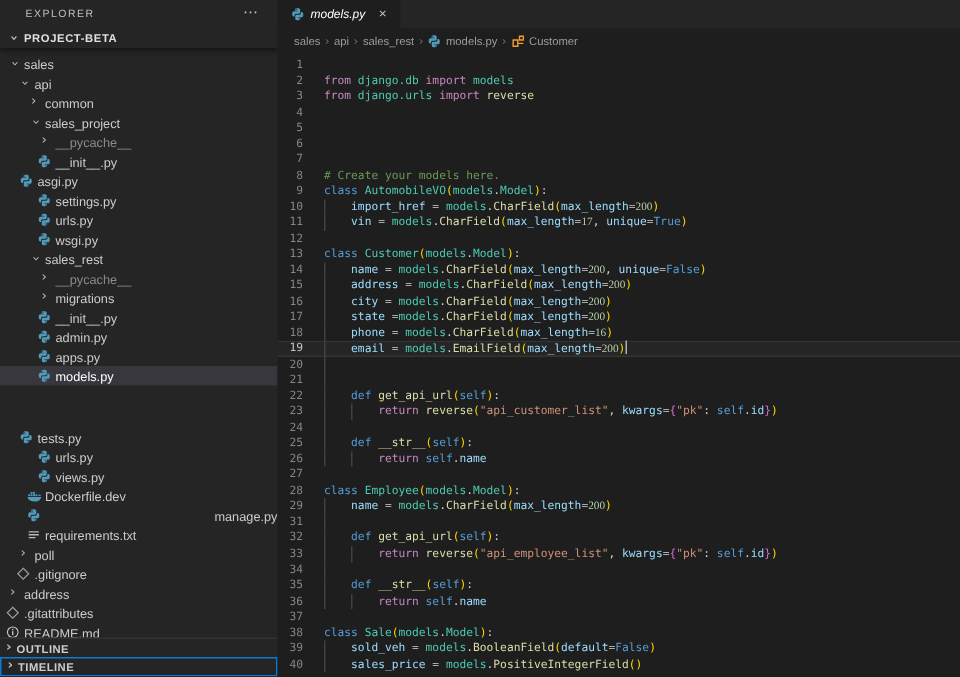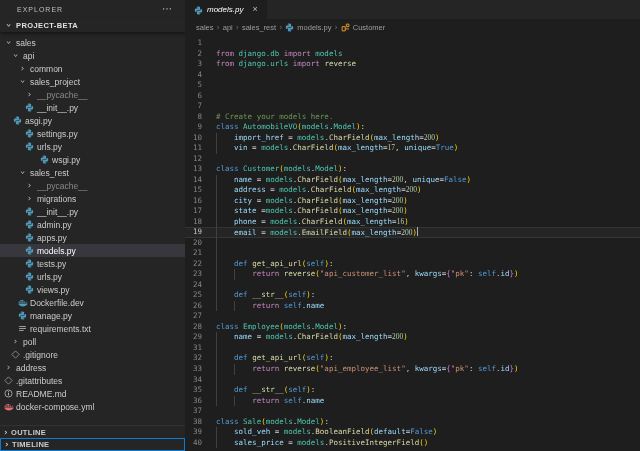--- a/index.html
+++ b/index.html
@@ -140,21 +140,21 @@
           <span class="slot">
             <span style="display: inline-flex;">
               <svg width="9" height="9" viewBox="0 0 16 16">
                 <path fill="#519aba" d="M7.9 1c-3.2 0-3 1.4-3 1.4v1.5h3.1v.5H3.5S1.4 4.2 1.4 7.5c0 3.3 1.8 3.2 1.8 3.2h1.1V9.2s-.1-1.8 1.8-1.8h3.1s1.7 0 1.7-1.7V2.5S11.1 1 7.9 1zM6.2 1.9a.6.6 0 1 1 0 1.2.6.6 0 0 1 0-1.2z"></path>
                 <path fill="#519aba" d="M8.1 15c3.2 0 3-1.4 3-1.4v-1.5H8v-.5h4.5s2.1.2 2.1-3.1c0-3.3-1.8-3.2-1.8-3.2h-1.1v1.5s.1 1.8-1.8 1.8H6.8s-1.7 0-1.7 1.7v3.2S4.9 15 8.1 15zm1.7-.9a.6.6 0 1 1 0-1.2.6.6 0 0 1 0 1.2z"></path>
               </svg>
             </span>
           </span>
           <span>urls.py</span>
         </div>
-        <div class="trow" style="padding-left: 40px;">
+        <div class="trow" style="padding-left: 25px;">
           <span class="slot">
             <span style="display: inline-flex;">
               <svg width="9" height="9" viewBox="0 0 16 16">
                 <path fill="#519aba" d="M7.9 1c-3.2 0-3 1.4-3 1.4v1.5h3.1v.5H3.5S1.4 4.2 1.4 7.5c0 3.3 1.8 3.2 1.8 3.2h1.1V9.2s-.1-1.8 1.8-1.8h3.1s1.7 0 1.7-1.7V2.5S11.1 1 7.9 1zM6.2 1.9a.6.6 0 1 1 0 1.2.6.6 0 0 1 0-1.2z"></path>
                 <path fill="#519aba" d="M8.1 15c3.2 0 3-1.4 3-1.4v-1.5H8v-.5h4.5s2.1.2 2.1-3.1c0-3.3-1.8-3.2-1.8-3.2h-1.1v1.5s.1 1.8-1.8 1.8H6.8s-1.7 0-1.7 1.7v3.2S4.9 15 8.1 15zm1.7-.9a.6.6 0 1 1 0-1.2.6.6 0 0 1 0 1.2z"></path>
               </svg>
             </span>
           </span>
           <span>wsgi.py</span>
         </div>
@@ -213,21 +213,21 @@
           <span class="slot">
             <span style="display: inline-flex;">
               <svg width="9" height="9" viewBox="0 0 16 16">
                 <path fill="#519aba" d="M7.9 1c-3.2 0-3 1.4-3 1.4v1.5h3.1v.5H3.5S1.4 4.2 1.4 7.5c0 3.3 1.8 3.2 1.8 3.2h1.1V9.2s-.1-1.8 1.8-1.8h3.1s1.7 0 1.7-1.7V2.5S11.1 1 7.9 1zM6.2 1.9a.6.6 0 1 1 0 1.2.6.6 0 0 1 0-1.2z"></path>
                 <path fill="#519aba" d="M8.1 15c3.2 0 3-1.4 3-1.4v-1.5H8v-.5h4.5s2.1.2 2.1-3.1c0-3.3-1.8-3.2-1.8-3.2h-1.1v1.5s.1 1.8-1.8 1.8H6.8s-1.7 0-1.7 1.7v3.2S4.9 15 8.1 15zm1.7-.9a.6.6 0 1 1 0-1.2.6.6 0 0 1 0 1.2z"></path>
               </svg>
             </span>
           </span>
           <span>models.py</span>
         </div>
-        <div class="trow" style="padding-left: 25px;">
+        <div class="trow" style="padding-left: 13px; margin-top: 28px;">
           <span class="slot">
             <span style="display: inline-flex;">
               <svg width="9" height="9" viewBox="0 0 16 16">
                 <path fill="#519aba" d="M7.9 1c-3.2 0-3 1.4-3 1.4v1.5h3.1v.5H3.5S1.4 4.2 1.4 7.5c0 3.3 1.8 3.2 1.8 3.2h1.1V9.2s-.1-1.8 1.8-1.8h3.1s1.7 0 1.7-1.7V2.5S11.1 1 7.9 1zM6.2 1.9a.6.6 0 1 1 0 1.2.6.6 0 0 1 0-1.2z"></path>
                 <path fill="#519aba" d="M8.1 15c3.2 0 3-1.4 3-1.4v-1.5H8v-.5h4.5s2.1.2 2.1-3.1c0-3.3-1.8-3.2-1.8-3.2h-1.1v1.5s.1 1.8-1.8 1.8H6.8s-1.7 0-1.7 1.7v3.2S4.9 15 8.1 15zm1.7-.9a.6.6 0 1 1 0-1.2.6.6 0 0 1 0 1.2z"></path>
               </svg>
             </span>
           </span>
           <span>tests.py</span>
         </div>
@@ -265,21 +265,21 @@
                   <rect x="6.4" y="2.9" width="2.1" height="2"></rect>
                   <rect x="9" y="5.4" width="2.1" height="2"></rect>
                   <path d="M.4 8.4h15c-.3 1.2-.9 2.3-1.9 3.1-1.2 1.1-3 1.7-5.2 1.7-3.9 0-7-1.6-7.9-4.8z"></path>
                   <path d="M11.8 6.6c.8-1.1 2.3-1.3 3.4-.4-.6.3-1 .5-1.1 1.2z"></path>
                 </g>
               </svg>
             </span>
           </span>
           <span>Dockerfile.dev</span>
         </div>
-        <div class="trow" style="padding-left: 18px;">
+        <div class="trow" style="padding-left: 18px; justify-content: space-between;">
           <span class="slot">
             <span style="display: inline-flex;">
               <svg width="9" height="9" viewBox="0 0 16 16">
                 <path fill="#519aba" d="M7.9 1c-3.2 0-3 1.4-3 1.4v1.5h3.1v.5H3.5S1.4 4.2 1.4 7.5c0 3.3 1.8 3.2 1.8 3.2h1.1V9.2s-.1-1.8 1.8-1.8h3.1s1.7 0 1.7-1.7V2.5S11.1 1 7.9 1zM6.2 1.9a.6.6 0 1 1 0 1.2.6.6 0 0 1 0-1.2z"></path>
                 <path fill="#519aba" d="M8.1 15c3.2 0 3-1.4 3-1.4v-1.5H8v-.5h4.5s2.1.2 2.1-3.1c0-3.3-1.8-3.2-1.8-3.2h-1.1v1.5s.1 1.8-1.8 1.8H6.8s-1.7 0-1.7 1.7v3.2S4.9 15 8.1 15zm1.7-.9a.6.6 0 1 1 0-1.2.6.6 0 0 1 0 1.2z"></path>
               </svg>
             </span>
           </span>
           <span>manage.py</span>
         </div>

